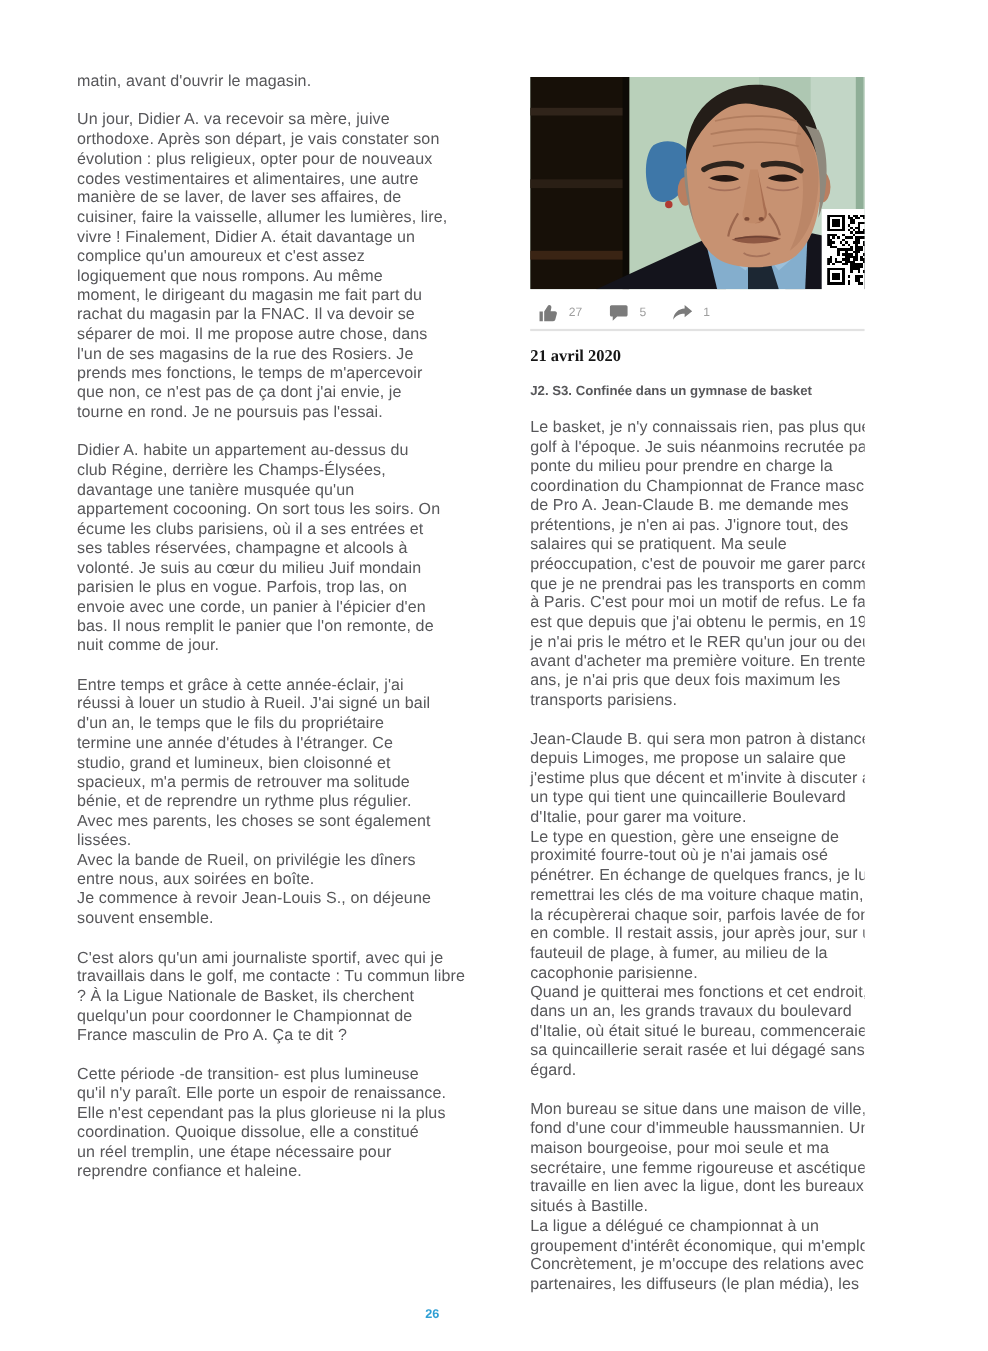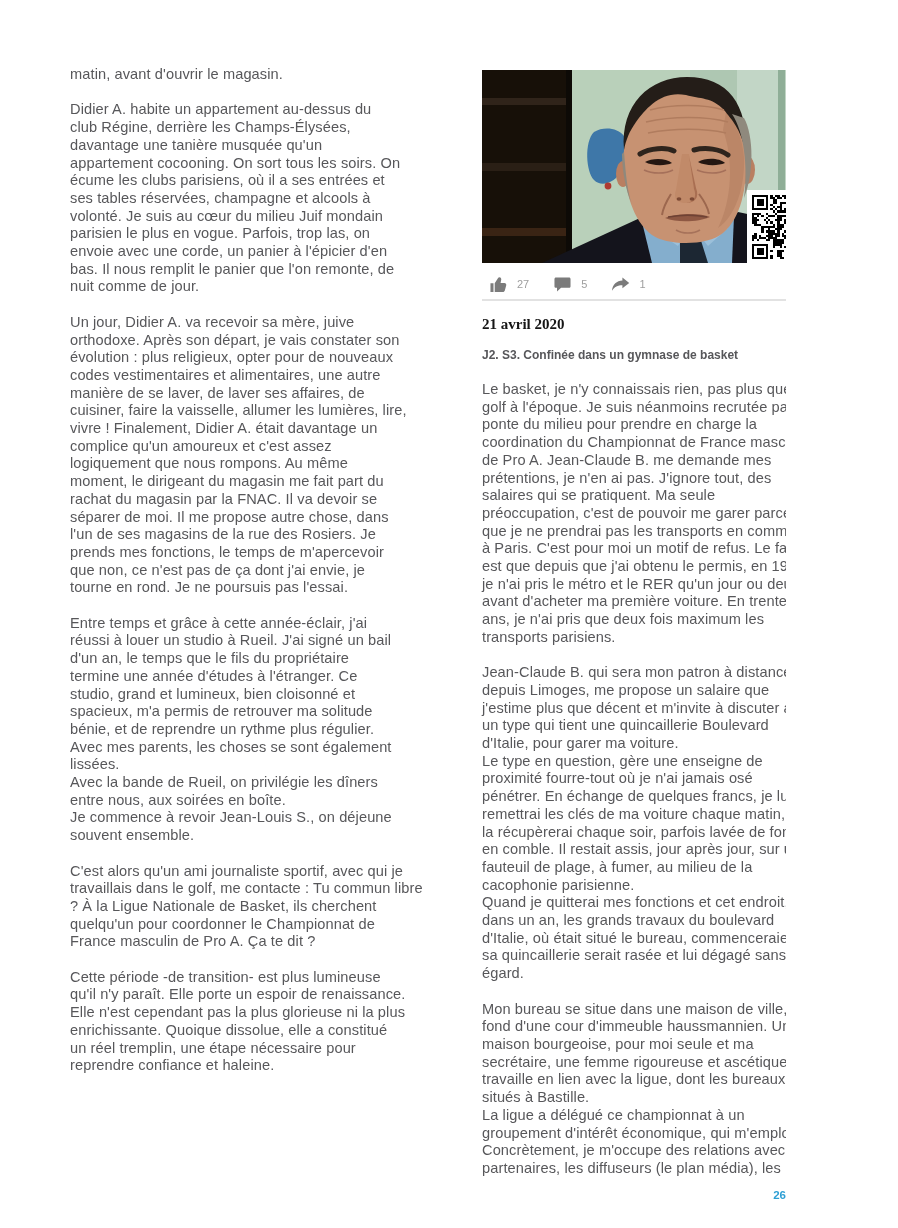--- a/index.html
+++ b/index.html
@@ -22,58 +22,58 @@
   .qr svg{display:block;width:100%;height:100%;}
   .stats{display:flex;align-items:center;height:18px;margin:0 0 6px 7px;}
   .stat{display:flex;align-items:center;margin-right:24px;}
   .stat .icon{display:inline-flex;width:19px;height:17px;margin-right:9px;}
   .stat .icon svg{width:100%;height:100%;fill:#7b7b7b;}
   .stat .count{font-size:11px;color:#9e9e9e;}
   .divider{height:2px;background:#e2e2e2;margin-bottom:14px;}
   .date{font-size:15px;font-weight:bold;color:#161616;line-height:18px;margin-bottom:13px;font-family:Liberation Serif, serif;}
   .title{font-size:12px;color:#57575a;line-height:18px;margin-bottom:17px;font-weight:bold;}
   .footer{
-    position:absolute;left:0;right:0;top:1189px;text-align:right;
+    position:absolute;left:0;right:0;top:1189px;text-align:center;
     font-size:11.5px;font-weight:bold;color:#2e9fd4;
   }
 </style>
 </head>
 <body>
 
 <div class="page">
 
   <div class="col-left">
       <p class="para">matin, avant d'ouvrir le magasin.</p>
-      <p class="para">Didier A. habite un appartement au-dessus du
-club Régine, derrière les Champs-Élysées,
-davantage une tanière musquée qu'un
-appartement cocooning. On sort tous les soirs. On
-écume les clubs parisiens, où il a ses entrées et
-ses tables réservées, champagne et alcools à
-volonté. Je suis au cœur du milieu Juif mondain
-parisien le plus en vogue. Parfois, trop las, on
-envoie avec une corde, un panier à l'épicier d'en
-bas. Il nous remplit le panier que l'on remonte, de
-nuit comme de jour.</p>
       <p class="para">Un jour, Didier A. va recevoir sa mère, juive
 orthodoxe. Après son départ, je vais constater son
 évolution : plus religieux, opter pour de nouveaux
 codes vestimentaires et alimentaires, une autre
 manière de se laver, de laver ses affaires, de
 cuisiner, faire la vaisselle, allumer les lumières, lire,
 vivre ! Finalement, Didier A. était davantage un
 complice qu'un amoureux et c'est assez
 logiquement que nous rompons. Au même
 moment, le dirigeant du magasin me fait part du
 rachat du magasin par la FNAC. Il va devoir se
 séparer de moi. Il me propose autre chose, dans
 l'un de ses magasins de la rue des Rosiers. Je
 prends mes fonctions, le temps de m'apercevoir
 que non, ce n'est pas de ça dont j'ai envie, je
 tourne en rond. Je ne poursuis pas l'essai.</p>
+      <p class="para">Didier A. habite un appartement au-dessus du
+club Régine, derrière les Champs-Élysées,
+davantage une tanière musquée qu'un
+appartement cocooning. On sort tous les soirs. On
+écume les clubs parisiens, où il a ses entrées et
+ses tables réservées, champagne et alcools à
+volonté. Je suis au cœur du milieu Juif mondain
+parisien le plus en vogue. Parfois, trop las, on
+envoie avec une corde, un panier à l'épicier d'en
+bas. Il nous remplit le panier que l'on remonte, de
+nuit comme de jour.</p>
       <p class="para">Entre temps et grâce à cette année-éclair, j'ai
 réussi à louer un studio à Rueil. J'ai signé un bail
 d'un an, le temps que le fils du propriétaire
 termine une année d'études à l'étranger. Ce
 studio, grand et lumineux, bien cloisonné et
 spacieux, m'a permis de retrouver ma solitude
 bénie, et de reprendre un rythme plus régulier.
 Avec mes parents, les choses se sont également
 lissées.
 Avec la bande de Rueil, on privilégie les dîners
@@ -81,21 +81,21 @@
 Je commence à revoir Jean-Louis S., on déjeune
 souvent ensemble.</p>
       <p class="para">C'est alors qu'un ami journaliste sportif, avec qui je
 travaillais dans le golf, me contacte : Tu commun libre
 ? À la Ligue Nationale de Basket, ils cherchent
 quelqu'un pour coordonner le Championnat de
 France masculin de Pro A. Ça te dit ?</p>
       <p class="para">Cette période -de transition- est plus lumineuse
 qu'il n'y paraît. Elle porte un espoir de renaissance.
 Elle n'est cependant pas la plus glorieuse ni la plus
-enrichissante. Quoique dissolue, elle a constitué
+coordination. Quoique dissolue, elle a constitué
 un réel tremplin, une étape nécessaire pour
 reprendre confiance et haleine.</p>
     </div>
 
   <div class="col-right">
 
     <div class="photo-wrap">
       <svg class="still" viewBox="0 0 341 193" preserveAspectRatio="none">
 
         <rect x="0" y="0" width="341" height="193" fill="#aec7b2"></rect>

